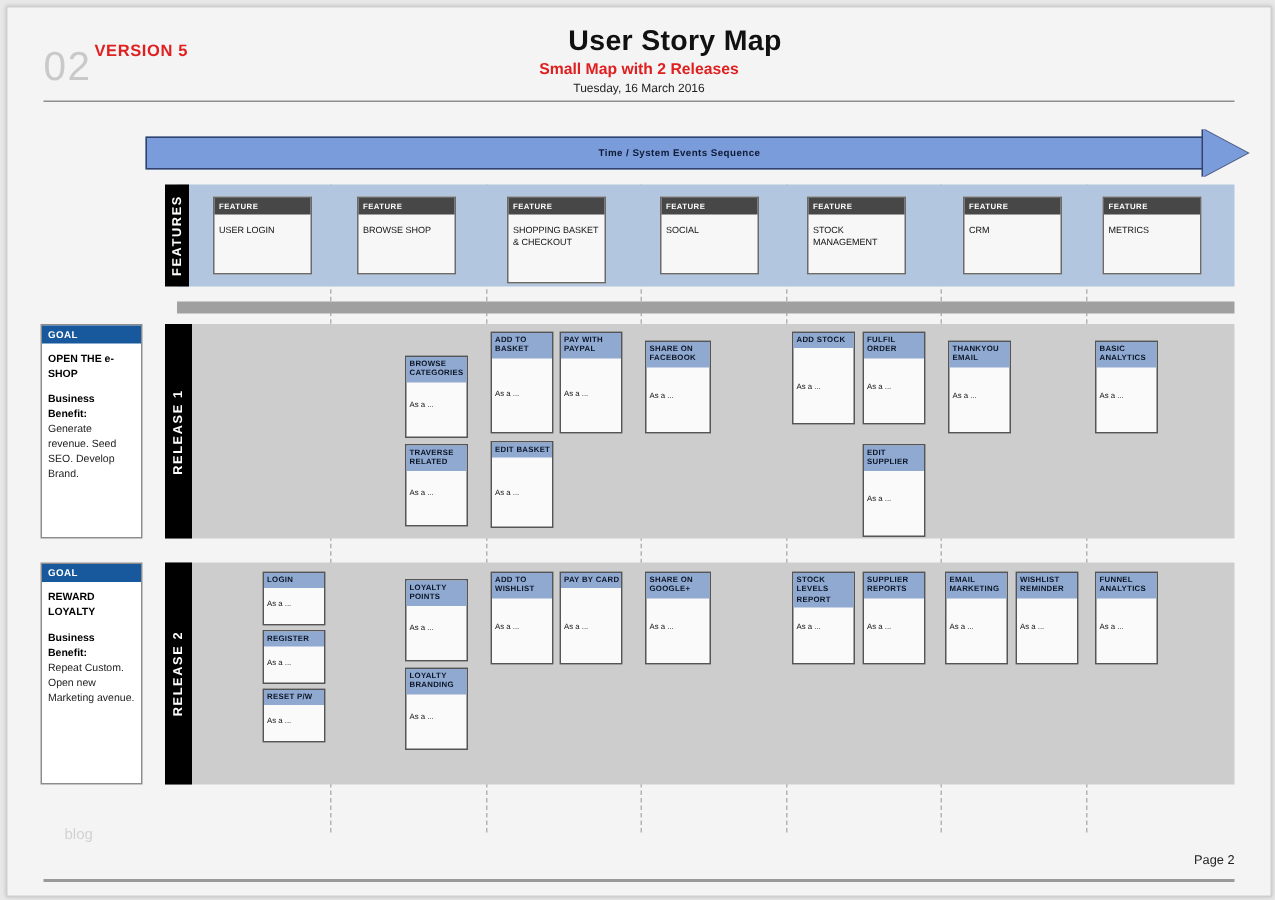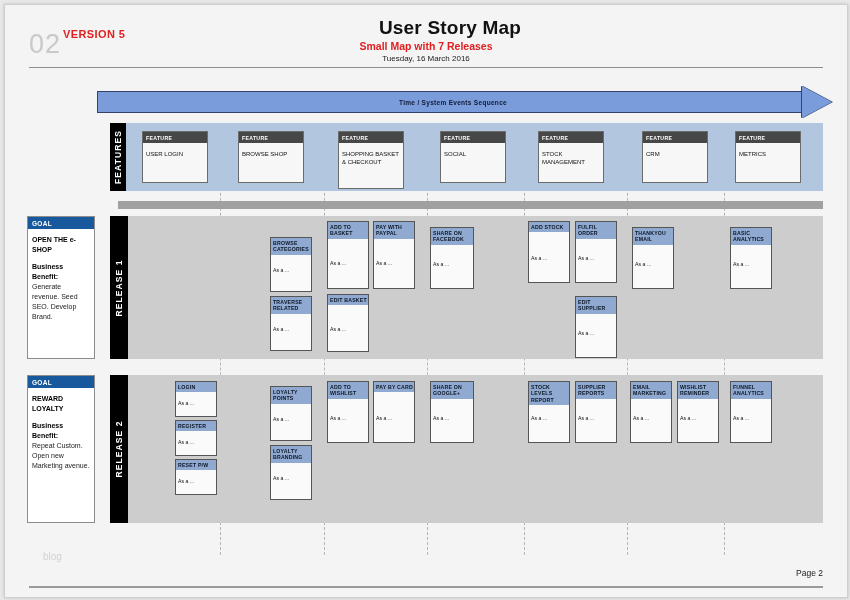--- a/index.html
+++ b/index.html
@@ -161,21 +161,21 @@
   }
 </style>
 </head>
 <body>
 
 <div id="page">
 
   <div id="hdr-num">02</div>
   <div id="hdr-version">VERSION 5</div>
   <div id="hdr-title">User Story Map</div>
-  <div id="hdr-sub">Small Map with 7 Releases</div>
+  <div id="hdr-sub">Small Map with 2 Releases</div>
   <div id="hdr-date">Tuesday, 16 March 2016</div>
   <div id="hdr-rule"></div>
 
   <div id="arrow-wrap">
     <div id="arrow-body"></div>
     <div id="arrow-head"></div>
     <div id="arrow-label">Time / System Events Sequence</div>
   </div>
 
   <div id="dividers">

